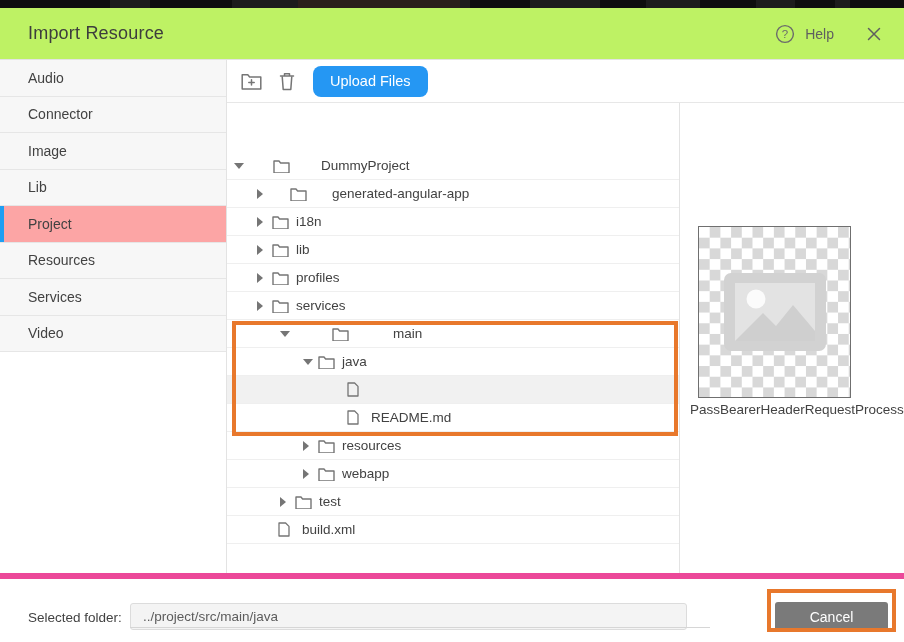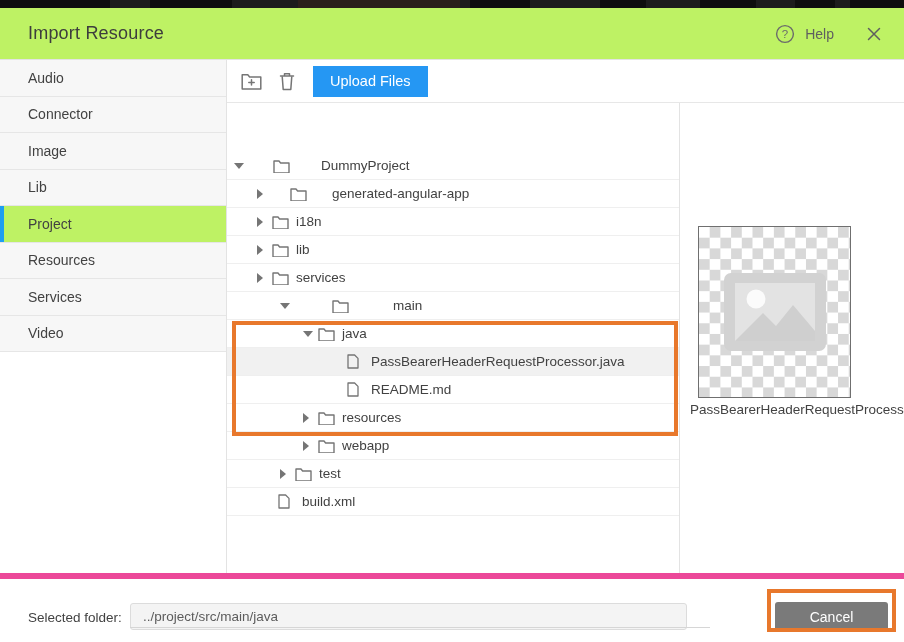--- a/index.html
+++ b/index.html
@@ -13,27 +13,27 @@
   
   .header { position:absolute; left:0; top:8px; width:904px; height:52px; background:#bef264; border-bottom:1px solid #e3e3e3; display:flex; align-items:center; }
   .title { font-size:18px; font-weight:500; color:#3d3d3d; margin-left:28px; letter-spacing:.2px; }
   .header-right { position:absolute; right:22px; top:0; height:52px; display:flex; align-items:center; gap:10px; }
   .help-label { font-size:14px; color:#5f5f5f; margin-right:22px; }
   .icon-btn { display:flex; align-items:center; justify-content:center; cursor:pointer; background:none; border:none; }
 
   
   .sidebar { position:absolute; left:0; top:60px; width:227px; height:513px; background:#fff; border-right:1px solid #e3e3e3; }
   .side-item { position:relative; height:36.5px; background:#f7f7f7; border-bottom:1px solid #e6e6e6; display:flex; align-items:center; padding-left:28px; font-size:14px; color:#424242; cursor:pointer; }
-  .side-item.selected { background:#bef264; }
+  .side-item.selected { background:#fca5a5; }
   .side-item.selected::before { content:""; position:absolute; left:0; top:0; bottom:0; width:4px; background:#1e9ef2; }
 
   
   .toolbar { position:absolute; left:227px; top:60px; width:677px; height:43px; background:#fff; border-bottom:1px solid #e7e7e7; display:flex; align-items:center; }
   .tool-icon { margin-left:12px; display:flex; align-items:center; justify-content:center; width:24px; height:26px; background:none; border:none; cursor:pointer; }
-  .upload-btn { margin-left:14px; height:31px; padding:0 17px; background:#2597f3; color:#fff; font-size:14.5px; font-family:"Liberation Sans",sans-serif; border:none; border-radius:0; cursor:pointer; }
+  .upload-btn { margin-left:14px; height:31px; padding:0 17px; background:#2597f3; color:#fff; font-size:14.5px; font-family:"Liberation Sans",sans-serif; border:none; border-radius:8px; cursor:pointer; }
 
   
   .tree-panel { position:absolute; left:227px; top:103px; width:453px; height:470px; background:#fff; border-right:1px solid #e3e3e3; overflow:hidden; }
   .search-box { position:absolute; left:11px; top:7px; width:432px; height:30px; border:1px solid #c9c9c9; border-radius:4px; background:#fff; display:flex; align-items:center; padding-left:10px; }
   .search-box input { border:none; outline:none; font-size:13.5px; color:#424242; margin-left:8px; width:380px; font-family:"Liberation Sans",sans-serif; background:transparent; }
   .search-box input::placeholder { color:#9a9a9a; }
   .tree-list { position:absolute; left:0; top:49px; width:453px; }
   .tree-row { height:28px; border-bottom:1px solid #efefef; display:flex; align-items:center; font-size:13.5px; color:#424242; cursor:pointer; background:#fff; }
   .tree-row.selected { background:#f1f1f1; }
   .caret { width:15px; display:flex; align-items:center; }
@@ -195,20 +195,33 @@
     <span class="caret">
           <svg width="6" height="10" viewBox="0 0 6 10">
             <polygon points="0,0 6,5 0,10" fill="#757575"></polygon>
           </svg>
         </span>
     <span class="tree-icon">
           <svg width="17" height="14" viewBox="0 0 17 14">
             <path d="M1 2 h5 l1.6 2 H16 v10 H1 z" fill="none" stroke="#757575" stroke-width="1.4" stroke-linejoin="round"></path>
           </svg>
         </span>
+    <span class="tree-label">profiles</span>
+  </div>
+      <div class="tree-row" style="padding-left: 30px;">
+    <span class="caret">
+          <svg width="6" height="10" viewBox="0 0 6 10">
+            <polygon points="0,0 6,5 0,10" fill="#757575"></polygon>
+          </svg>
+        </span>
+    <span class="tree-icon">
+          <svg width="17" height="14" viewBox="0 0 17 14">
+            <path d="M1 2 h5 l1.6 2 H16 v10 H1 z" fill="none" stroke="#757575" stroke-width="1.4" stroke-linejoin="round"></path>
+          </svg>
+        </span>
     <span class="tree-label">services</span>
   </div>
       <div class="tree-row" style="padding-left: 53px; gap: 37px;">
     <span class="caret">
           <svg width="10" height="6" viewBox="0 0 10 6">
             <polygon points="0,0 10,0 5,6" fill="#757575"></polygon>
           </svg>
         </span>
     <span class="tree-icon">
           <svg width="17" height="14" viewBox="0 0 17 14">
@@ -230,21 +243,20 @@
         </span>
     <span class="tree-label">java</span>
   </div>
       <div class="tree-row selected" style="padding-left: 120px;">
 
     <span class="tree-icon">
           <svg width="12" height="15" viewBox="0 0 12 15">
             <path d="M1 1 h6.6 L11 4.4 V14 H1 z" fill="none" stroke="#757575" stroke-width="1.3" stroke-linejoin="round"></path>
           </svg>
         </span>
-    <span class="tree-label">PassBearerHeaderRequestProcessor.java</span>
   </div>
       <div class="tree-row" style="padding-left: 120px;">
 
     <span class="tree-icon">
           <svg width="12" height="15" viewBox="0 0 12 15">
             <path d="M1 1 h6.6 L11 4.4 V14 H1 z" fill="none" stroke="#757575" stroke-width="1.3" stroke-linejoin="round"></path>
           </svg>
         </span>
     <span class="tree-label">README.md</span>
   </div>

